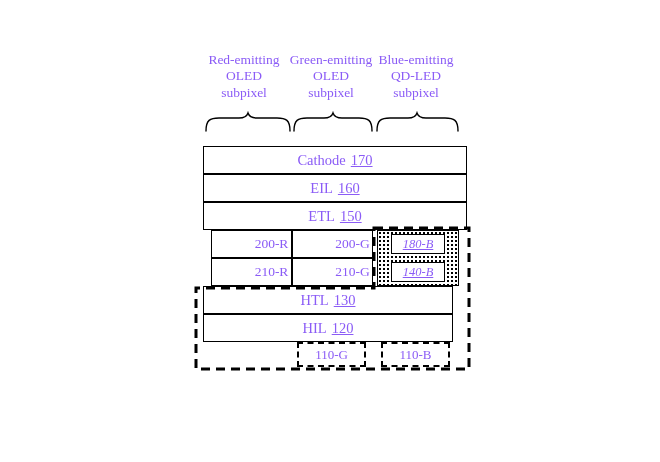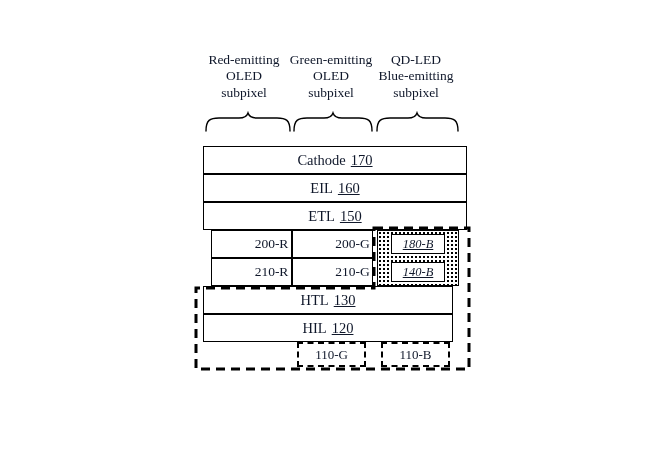--- a/index.html
+++ b/index.html
@@ -2,21 +2,21 @@
 <html><head>
 <meta charset="utf-8">
 <style>
   * { margin: 0; padding: 0; box-sizing: border-box; }
   html, body { background: #ffffff; }
   .canvas {
     position: relative;
     width: 660px;
     height: 401px;
     background: #ffffff;
-    color: #0f172a;
+    color: #8b5cf6;
     font-family: "Liberation Serif", "DejaVu Serif", serif;
     overflow: hidden;
   }
   .col-label {
     position: absolute;
     text-align: center;
     font-size: 13.5px;
     line-height: 1.22;
   }
   .bar {
@@ -92,22 +92,22 @@
     <div>Red-emitting</div>
     <div>OLED</div>
     <div>subpixel</div>
   </div>
   <div class="col-label" style="left:271px; top:52px; width:120px;">
     <div>Green-emitting</div>
     <div>OLED</div>
     <div>subpixel</div>
   </div>
   <div class="col-label" style="left:356px; top:52px; width:120px;">
+    <div>Blue-emitting</div>
     <div>QD-LED</div>
-    <div>Blue-emitting</div>
     <div>subpixel</div>
   </div>
 
   <div class="bar" style="left:203px; top:146px; width:264px; height:28px;">
     <span>Cathode</span>
     <span class="u">170</span>
   </div>
   <div class="bar" style="left:203px; top:174px; width:264px; height:28px;">
     <span>EIL</span>
     <span class="u">160</span>

